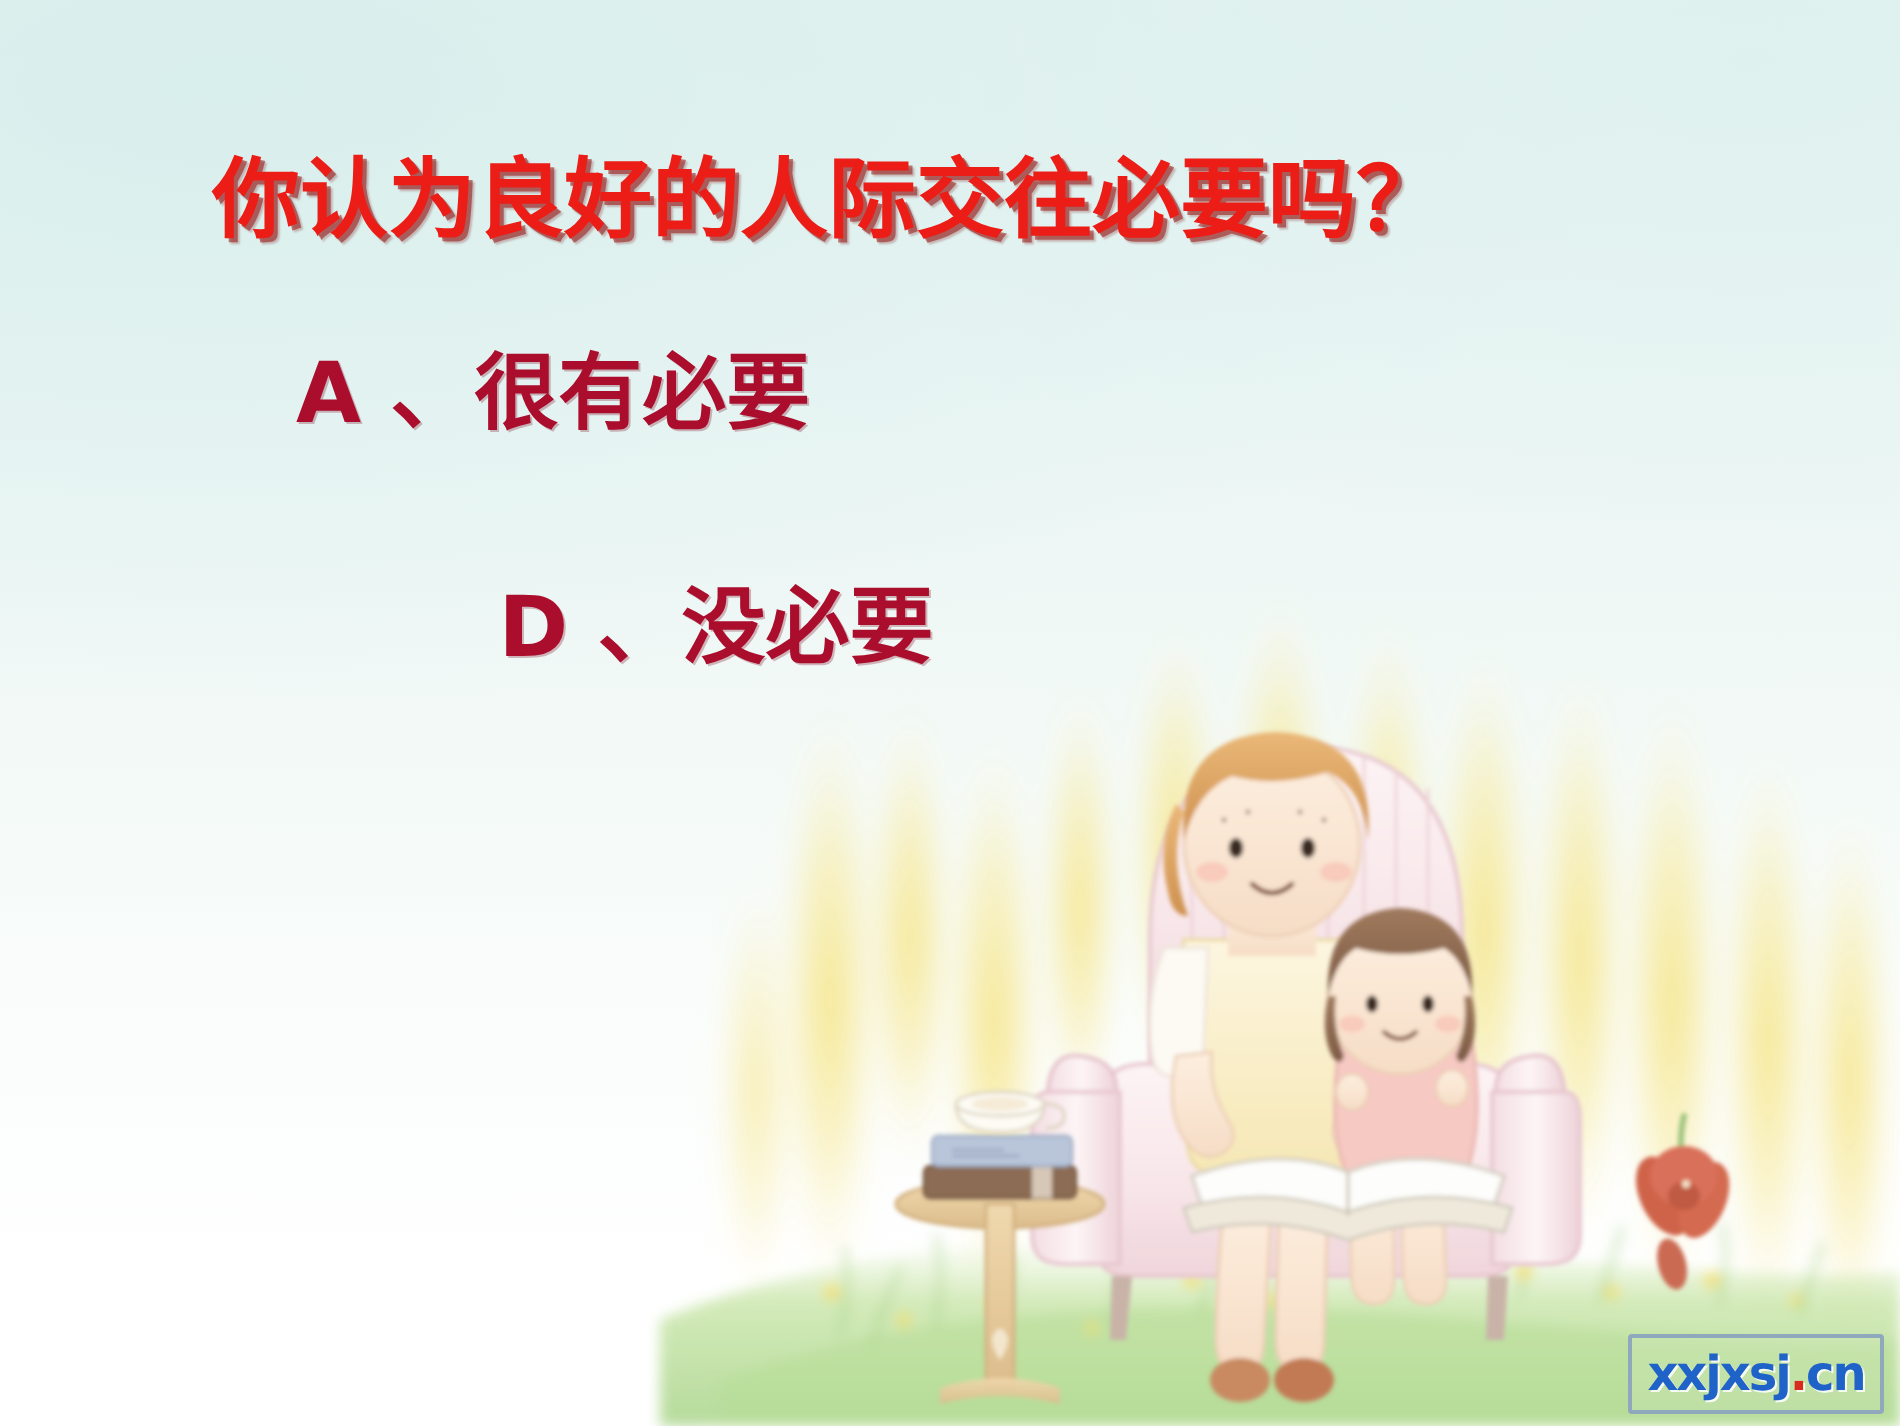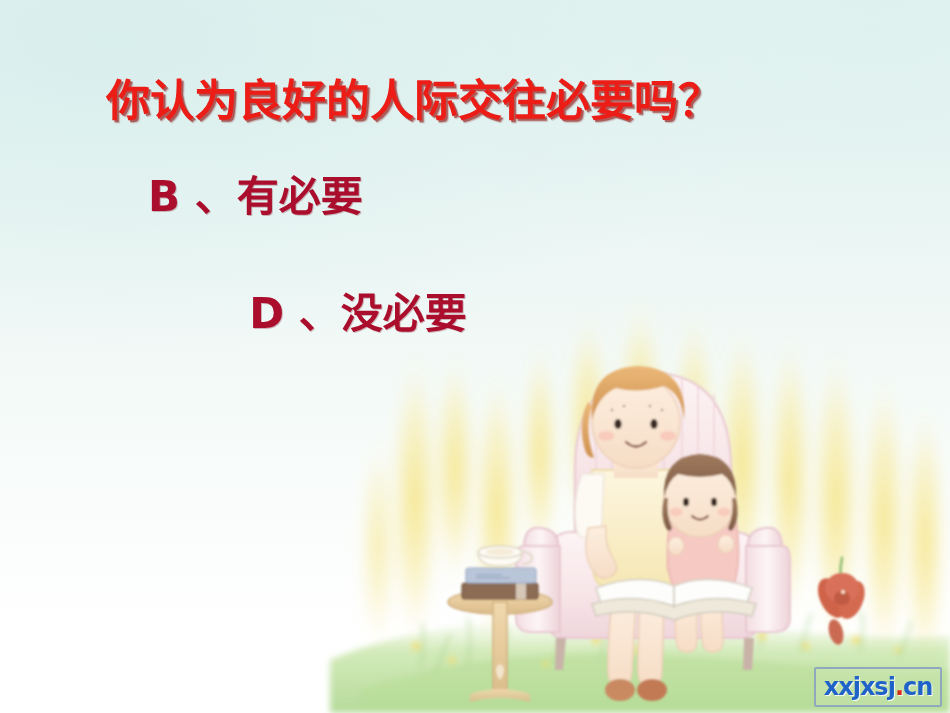--- a/index.html
+++ b/index.html
@@ -325,21 +325,21 @@
         <ellipse cx="842" cy="598" rx="8" ry="7" fill="#c05a42"></ellipse>
         <ellipse cx="836" cy="632" rx="7" ry="13" fill="#cb6a52" transform="rotate(-14 836 632)"></ellipse>
         <circle cx="843" cy="592" r="2" fill="#f5e3c8"></circle>
       </g>
     </svg>
   </div>
 
   <div class="title">你认为良好的人际交往必要吗？</div>
 
   <div class="options">
-    <div class="option">B 、有必要</div>
+    <div class="option">A 、很有必要</div>
     <div class="option">D 、没必要</div>
   </div>
 
   <div class="watermark">
     <span class="wm-text"><span>xxjxsj</span><span class="wm-dot">.</span><span>cn</span></span>
   </div>
 
 </div>
 
 </body></html>

